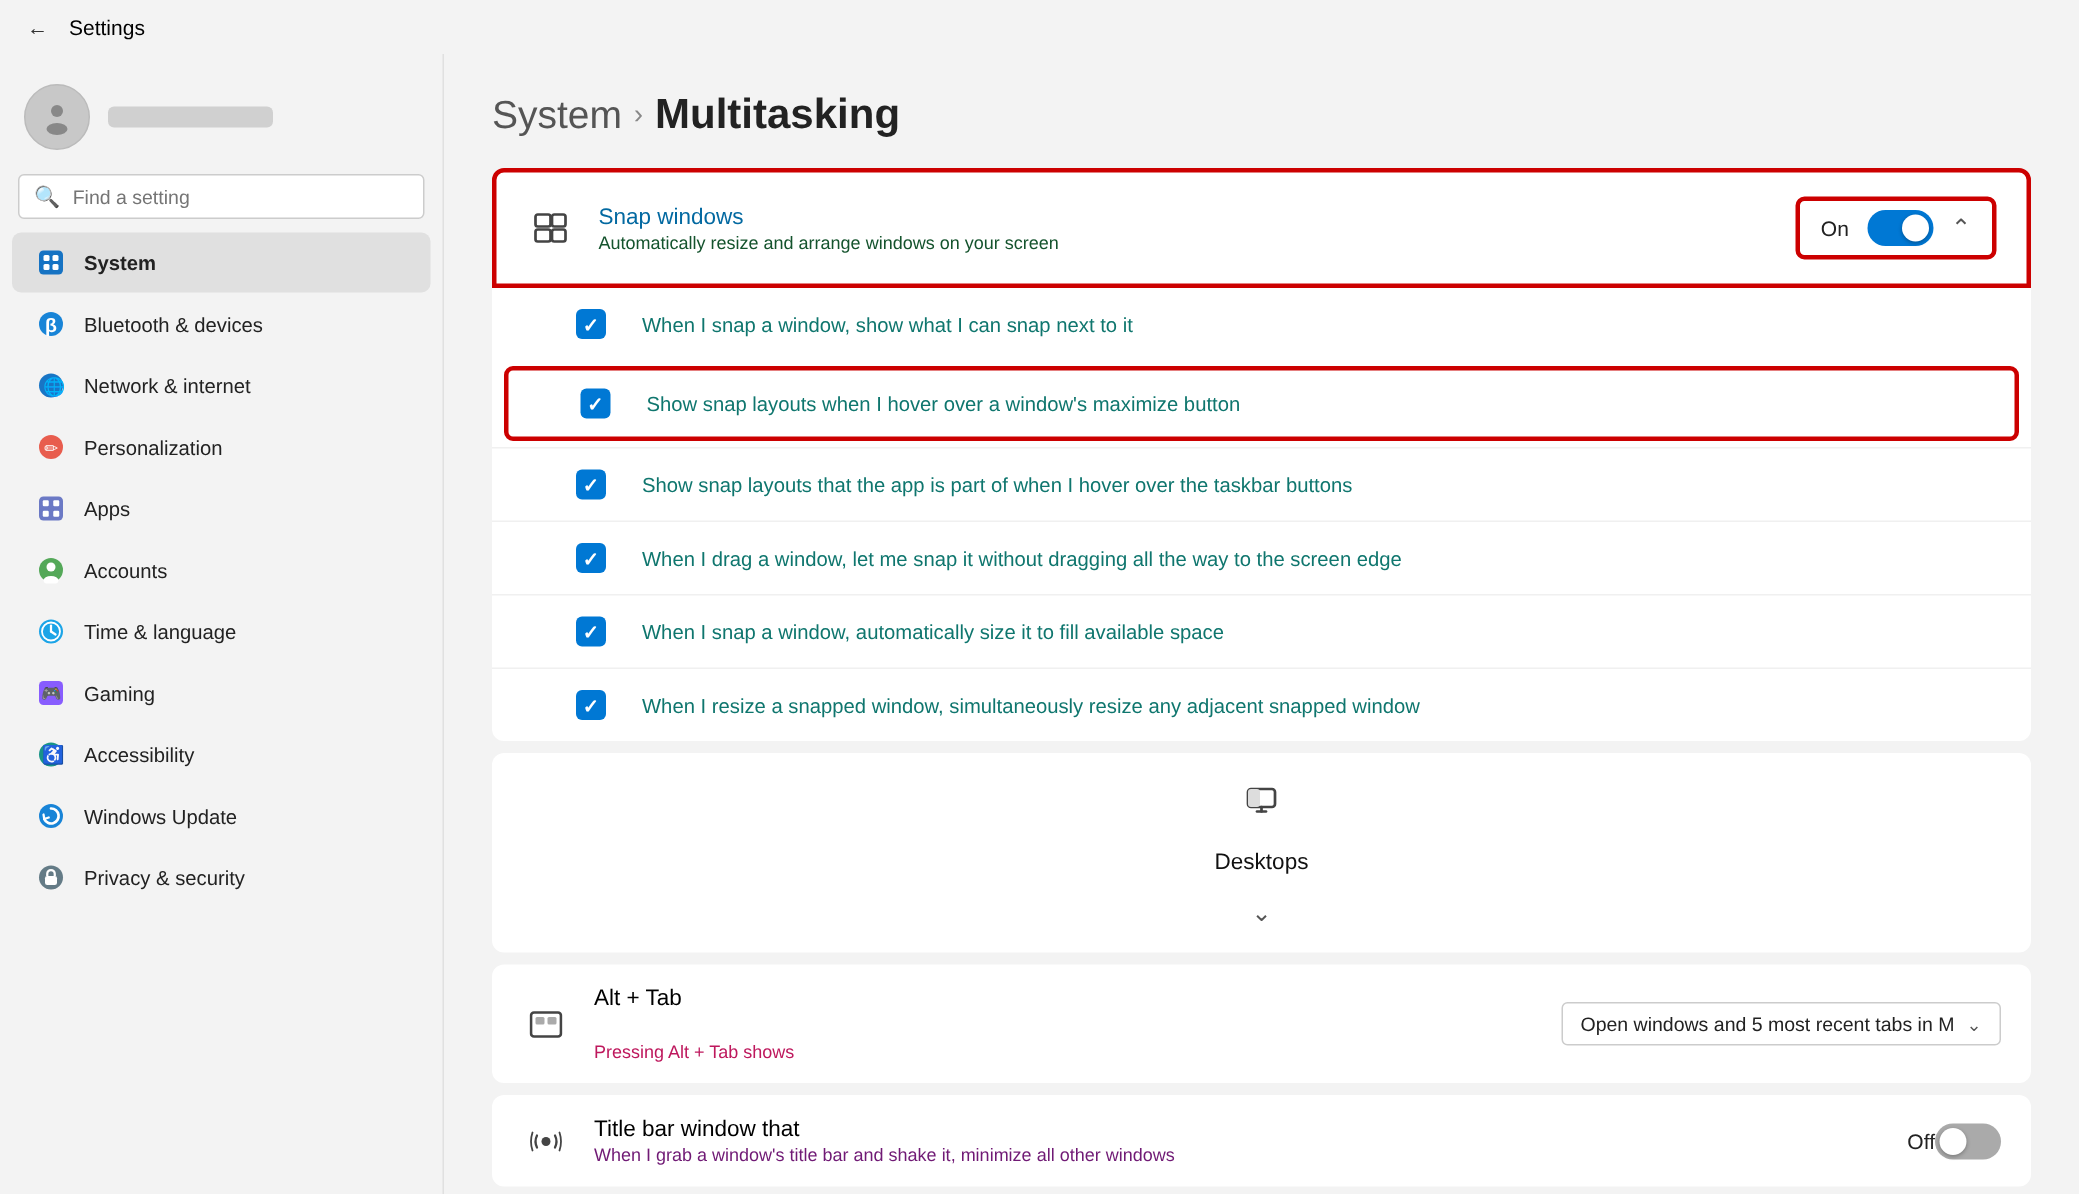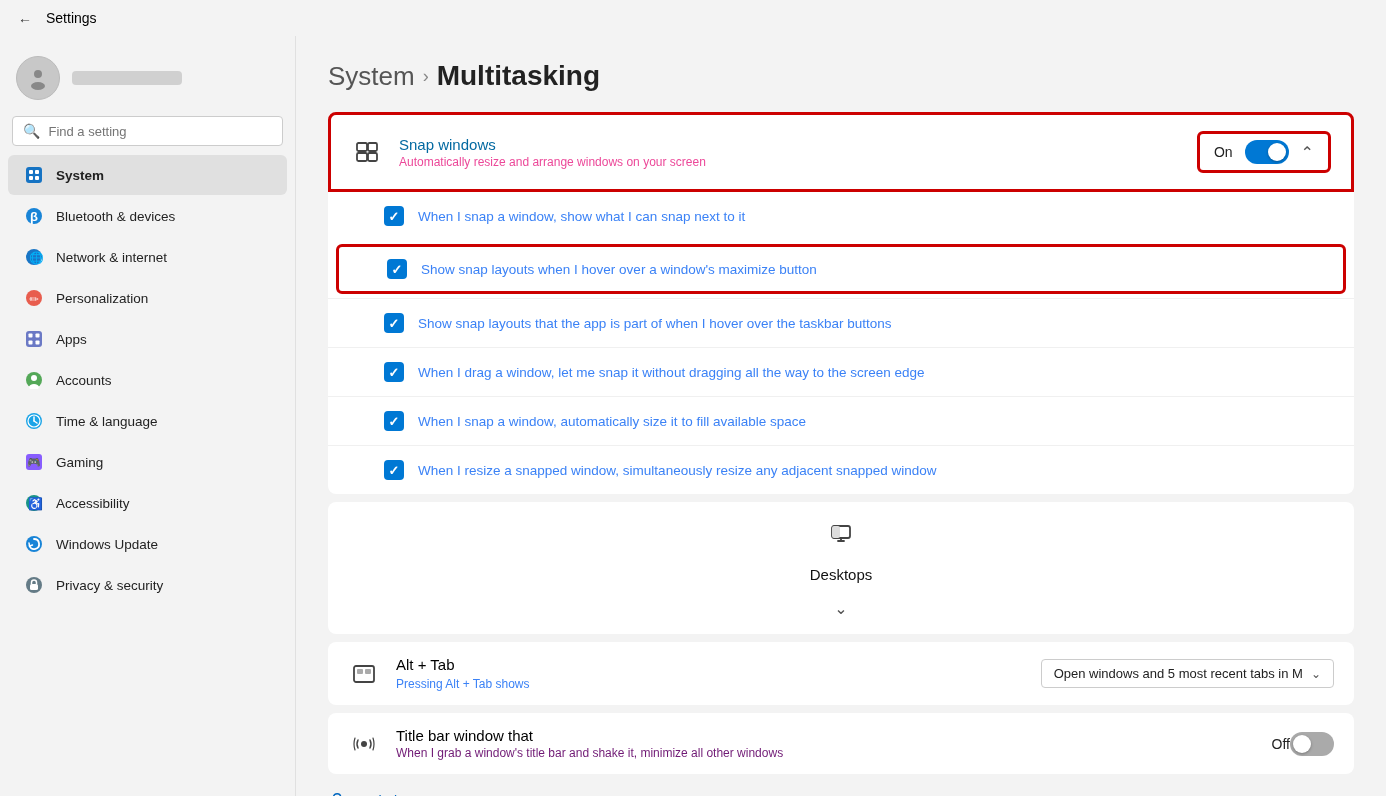--- a/index.html
+++ b/index.html
@@ -182,21 +182,21 @@
       color: #444;
     }
     .snap-header-text { flex: 1; }
     .snap-header-title {
       font-size: 15px;
       font-weight: 400;
       color: #0369a1;
     }
     .snap-header-subtitle {
       font-size: 12px;
-      color: #ec4899;
+      color: #14532d;
       margin-top: 2px;
     }
     .snap-header-controls {
       display: flex;
       align-items: center;
       gap: 12px;
       border: 3px solid #cc0000;
       border-radius: 6px;
       padding: 6px 14px;
     }
@@ -276,21 +276,22 @@
       justify-content: center;
       cursor: pointer;
     }
     .checkbox .checkmark {
       color: #fff;
       font-size: 13px;
       font-weight: 700;
     }
     .checkbox-text {
       font-size: 13.5px;
-      color: #3b82f6;
+      color: #0f766e;
+      margin-left: 10px;
     }
 
     
     .section-row {
       display: flex;
       align-items: center;
       padding: 16px 20px;
       gap: 16px;
       cursor: pointer;
       background: #fff;
@@ -329,21 +330,21 @@
       width: 32px;
       height: 32px;
       display: flex;
       align-items: center;
       justify-content: center;
       font-size: 18px;
       color: #444;
     }
     .alt-tab-text { flex: 1; }
     .alt-tab-title { font-size: 15px; font-weight: 500; }
-    .alt-tab-subtitle { font-size: 12px; color: #3b82f6; margin-top: 4px; }
+    .alt-tab-subtitle { font-size: 12px; color: #be185d; margin-top: 20px; }
     .dropdown-select {
       display: flex;
       align-items: center;
       gap: 8px;
       border: 1px solid #ccc;
       border-radius: 4px;
       padding: 6px 12px;
       background: #fff;
       cursor: pointer;
       font-size: 13px;

